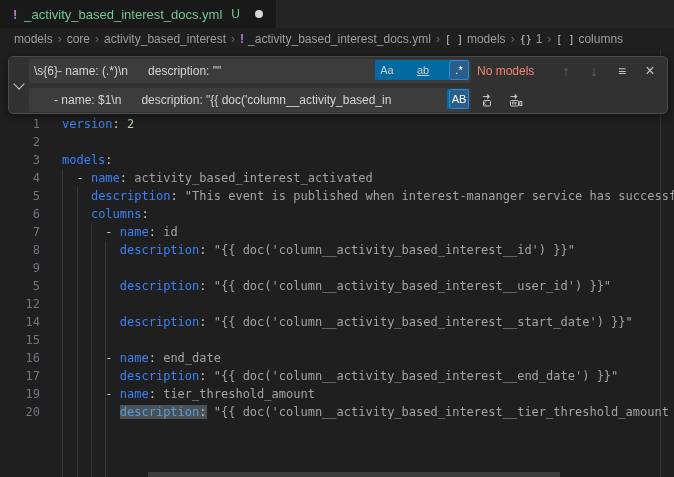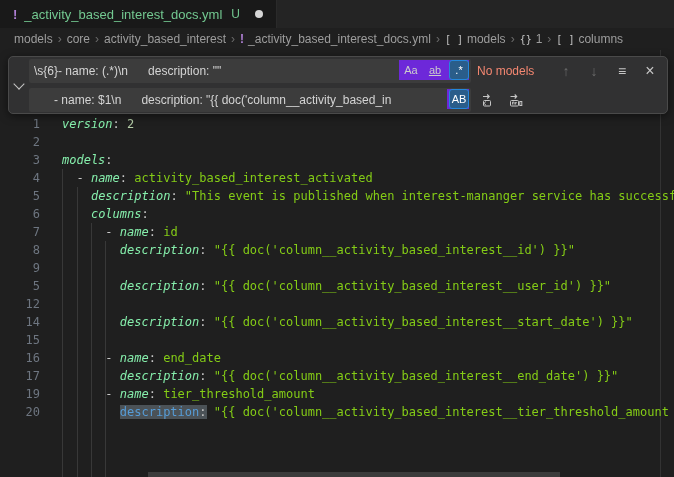--- a/index.html
+++ b/index.html
@@ -27,23 +27,23 @@
   .bc-sep{color:#6b6b6b;margin:0 5px;font-size:12px;}
   .bc-excl{color:#b180d7;font-weight:bold;}
   .bc-sym{color:#c5c5c5;font-size:10px;letter-spacing:0px;font-family:"DejaVu Sans Mono",monospace;}
   
   .editor{position:absolute;top:50px;left:0;right:0;bottom:0;background:#1f1f1f;}
   .right-divider{position:absolute;top:0;bottom:0;left:660px;width:1px;background:#333;}
   .code{position:absolute;top:65px;left:0;right:0;font-family:"DejaVu Sans Mono",monospace;font-size:12px;line-height:18px;}
   .line{display:flex;height:18px;white-space:pre;}
   .lnum{flex:none;width:40px;padding-right:22px;text-align:right;color:#6e7681;}
   .ltext{flex:none;}
-  .k{color:#86efac;font-style:italic;}
+  .k{color:#3b82f6;}
   .p{color:#c8c8c8;}
-  .s{color:#84cc16;}
+  .s{color:#a3a3a3;}
   .n{color:#b5cea8;}
   .hk{color:#569cd6;background:#4b5257;}
   .hp{color:#c8c8c8;background:#4b5257;}
   .guide{position:absolute;width:1px;background:#383838;}
   .hscroll{position:absolute;left:148px;width:412px;bottom:0;height:5px;background:rgba(121,121,121,0.32);}
   
   .findw{
     position:absolute;top:6px;left:8px;height:58px;display:flex;z-index:10;
     background:#313132;border:1px solid #4a4a4a;border-radius:5px;
     box-shadow:0 2px 8px rgba(0,0,0,0.5);box-sizing:border-box;
@@ -51,21 +51,21 @@
   .fw-toggle{width:20px;display:flex;align-items:center;justify-content:center;cursor:pointer;}
   .chev{width:7px;height:7px;border-left:1.5px solid #c5c5c5;border-bottom:1.5px solid #c5c5c5;transform:rotate(-45deg);margin-top:-3px;}
   .fw-main{display:flex;flex-direction:column;justify-content:center;gap:5px;padding:0 6px 0 0;}
   .fw-row{display:flex;align-items:center;gap:6px;height:24px;}
   .fw-input{
     width:442px;height:24px;background:#3c3c3c;border-radius:2px;box-sizing:border-box;
     display:flex;align-items:center;padding:0 5px;position:relative;overflow:hidden;
     font-size:12px;color:#d4d4d4;
   }
   .fw-text{white-space:pre;overflow:hidden;flex:1;}
-  .fw-opts{position:absolute;right:2px;top:1px;display:flex;gap:4px;background:#6d28d9;padding-left:2px;}
+  .fw-opts{position:absolute;right:2px;top:1px;display:flex;gap:16px;background:#0369a1;padding-left:2px;}
   .opt{
     min-width:20px;height:20px;display:flex;align-items:center;justify-content:center;
     border-radius:3px;color:#cccccc;font-size:11px;border:1px solid transparent;box-sizing:border-box;cursor:pointer;
   }
   .opt.underline{text-decoration:underline;}
   .opt.active{background:#2a5d8a;border-color:#2488db;color:#ffffff;}
   .fw-status{color:#f48771;font-size:12px;min-width:72px;}
   .fw-btn{
     width:22px;height:22px;display:flex;align-items:center;justify-content:center;
     color:#c5c5c5;border-radius:4px;font-size:14px;cursor:pointer;

